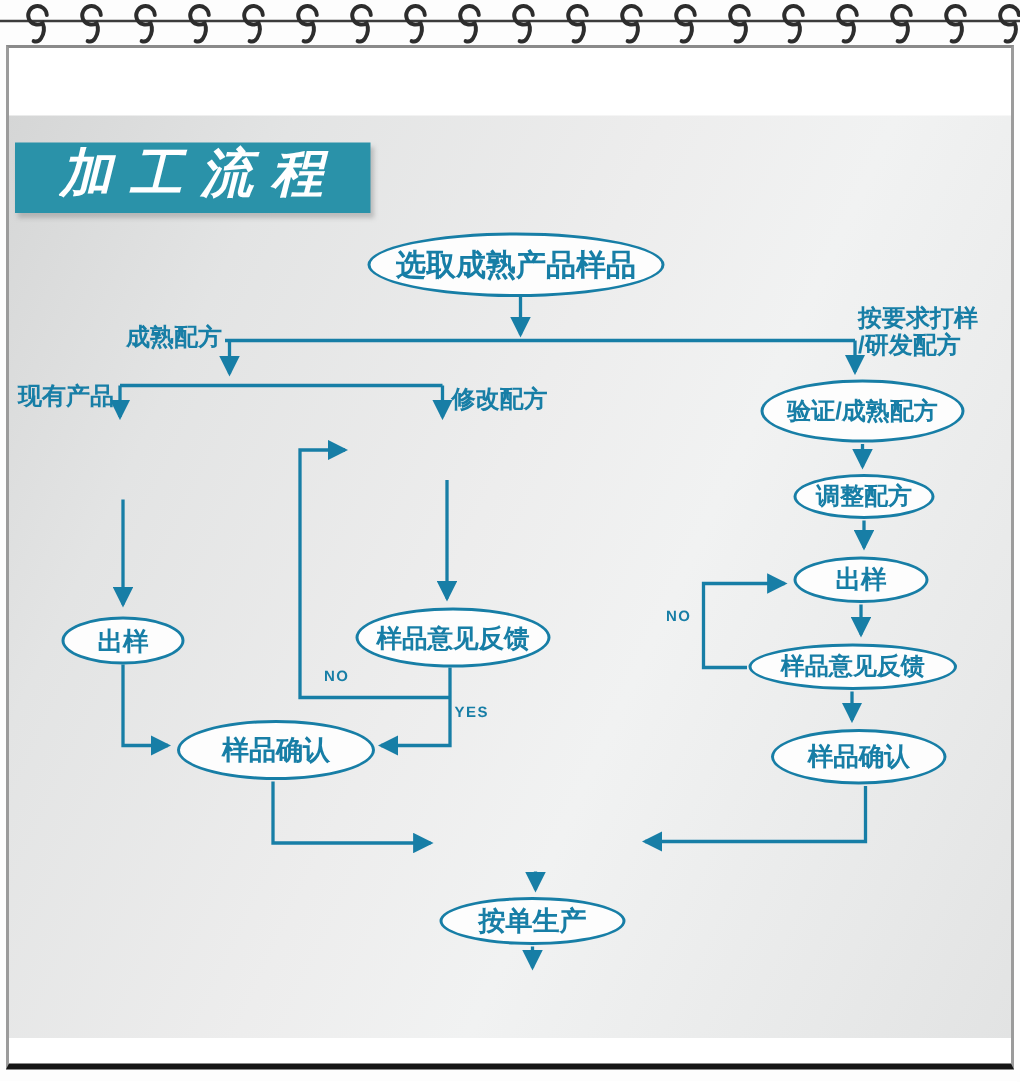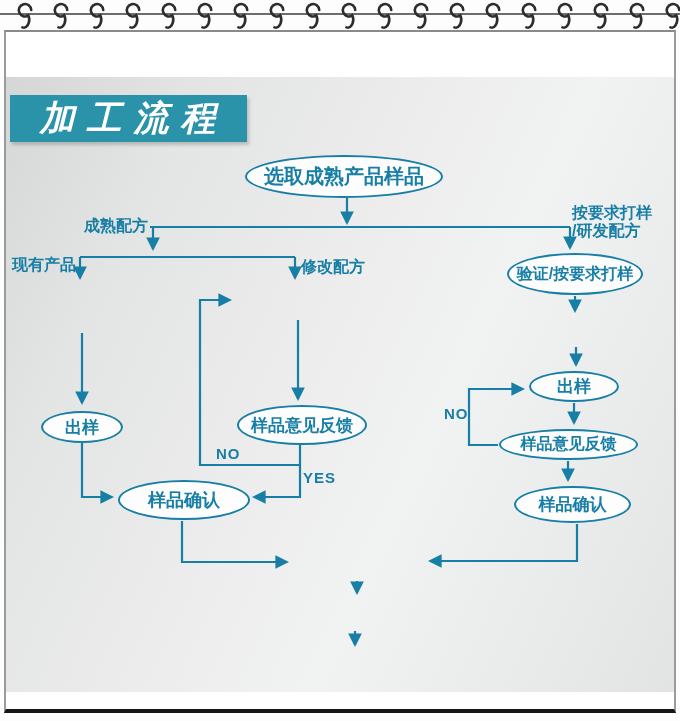--- a/index.html
+++ b/index.html
@@ -33,40 +33,40 @@
   .spirals .ring{fill:none;stroke:#2d2d2d;stroke-width:2.6;stroke-linecap:round;}
   
   .title-bar{
     position:absolute;left:10px;top:95px;width:237px;height:47px;z-index:3;
     background:var(--title-bg);
     display:flex;align-items:center;justify-content:center;
     box-shadow:2px 3px 3px rgba(110,110,110,.35);
   }
   .title-text{
     color:var(--title-fg);
-    font-family:Liberation Serif, serif;
+    font-family:Liberation Mono, monospace;
     font-style:italic;font-weight:bold;font-size:35px;line-height:1;
     letter-spacing:12px;white-space:nowrap;padding-left:10px;
   }
   
   .connectors{position:absolute;left:0;top:0;width:680px;height:721px;z-index:2;}
   .connectors path.c{fill:none;stroke:var(--flow);stroke-width:2.2;}
   .node{
     position:absolute;z-index:4;
     border:2px solid var(--flow);border-radius:50%;
     background:#fdfdfd;
     color:var(--flow);font-weight:bold;
     display:flex;align-items:center;justify-content:center;
     white-space:nowrap;text-align:center;
   }
   .elabel{
     position:absolute;z-index:4;color:var(--flow);
     font-weight:bold;font-size:16px;line-height:1.1;white-space:nowrap;
   }
-  .yn{font-weight:600;font-size:15px;letter-spacing:1px;}
+  .yn{font-weight:600;font-size:10px;letter-spacing:1px;}
 </style>
 </head>
 <body>
 
 <div class="stage">
 
   <div class="page-bg"></div>
   <div class="canvas"></div>
 
   <svg class="spirals" viewBox="0 0 680 36">
@@ -121,27 +121,29 @@
     <path class="c" d="M576,347 V365" marker-end="url(#arr)"></path>
     <path class="c" d="M574,403 V423" marker-end="url(#arr)"></path>
     <path class="c" d="M568,461 V480" marker-end="url(#arr)"></path>
     <path class="c" d="M498,445 H469 V389 H523" marker-end="url(#arr)"></path>
     <path class="c" d="M577,524 V561 H430" marker-end="url(#arr)"></path>
     <path class="c" d="M357,581 V593" marker-end="url(#arr)"></path>
     <path class="c" d="M355,631 V645" marker-end="url(#arr)"></path>
   </svg>
 
   <div class="node" style="left:245px;top:155px;width:198px;height:43px;font-size:20px;">选取成熟产品样品</div>
-  <div class="node" style="left:507px;top:253px;width:136px;height:42px;font-size:16px;">验证/按要求打样</div>
+  <div class="node" style="left:507px;top:253px;width:136px;height:42px;font-size:16px;">验证/成熟配方</div>
+  <div class="node" style="left:529px;top:316px;width:94px;height:30px;font-size:16px;">调整配方</div>
   <div class="node" style="left:529px;top:371px;width:90px;height:31px;font-size:17px;">出样</div>
   <div class="node" style="left:499px;top:429px;width:139px;height:31px;font-size:16px;">样品意见反馈</div>
   <div class="node" style="left:514px;top:486px;width:117px;height:37px;font-size:17px;">样品确认</div>
   <div class="node" style="left:41px;top:411px;width:82px;height:32px;font-size:17px;">出样</div>
   <div class="node" style="left:237px;top:405px;width:130px;height:40px;font-size:17px;">样品意见反馈</div>
   <div class="node" style="left:118px;top:480px;width:132px;height:40px;font-size:18px;">样品确认</div>
+  <div class="node" style="left:293px;top:598px;width:124px;height:32px;font-size:18px;">按单生产</div>
 
   <div class="elabel" style="left:84px;top:217px;">成熟配方</div>
   <div class="elabel" style="left:12px;top:256px;">现有产品</div>
   <div class="elabel" style="left:301px;top:258px;">修改配方</div>
   <div class="elabel" style="left:572px;top:204px;">按要求打样</div>
   <div class="elabel" style="left:572px;top:222px;text-align:center;">/研发配方</div>
   <div class="elabel yn" style="left:216px;top:446px;">NO</div>
   <div class="elabel yn" style="left:303px;top:470px;">YES</div>
   <div class="elabel yn" style="left:444px;top:406px;">NO</div>
 

